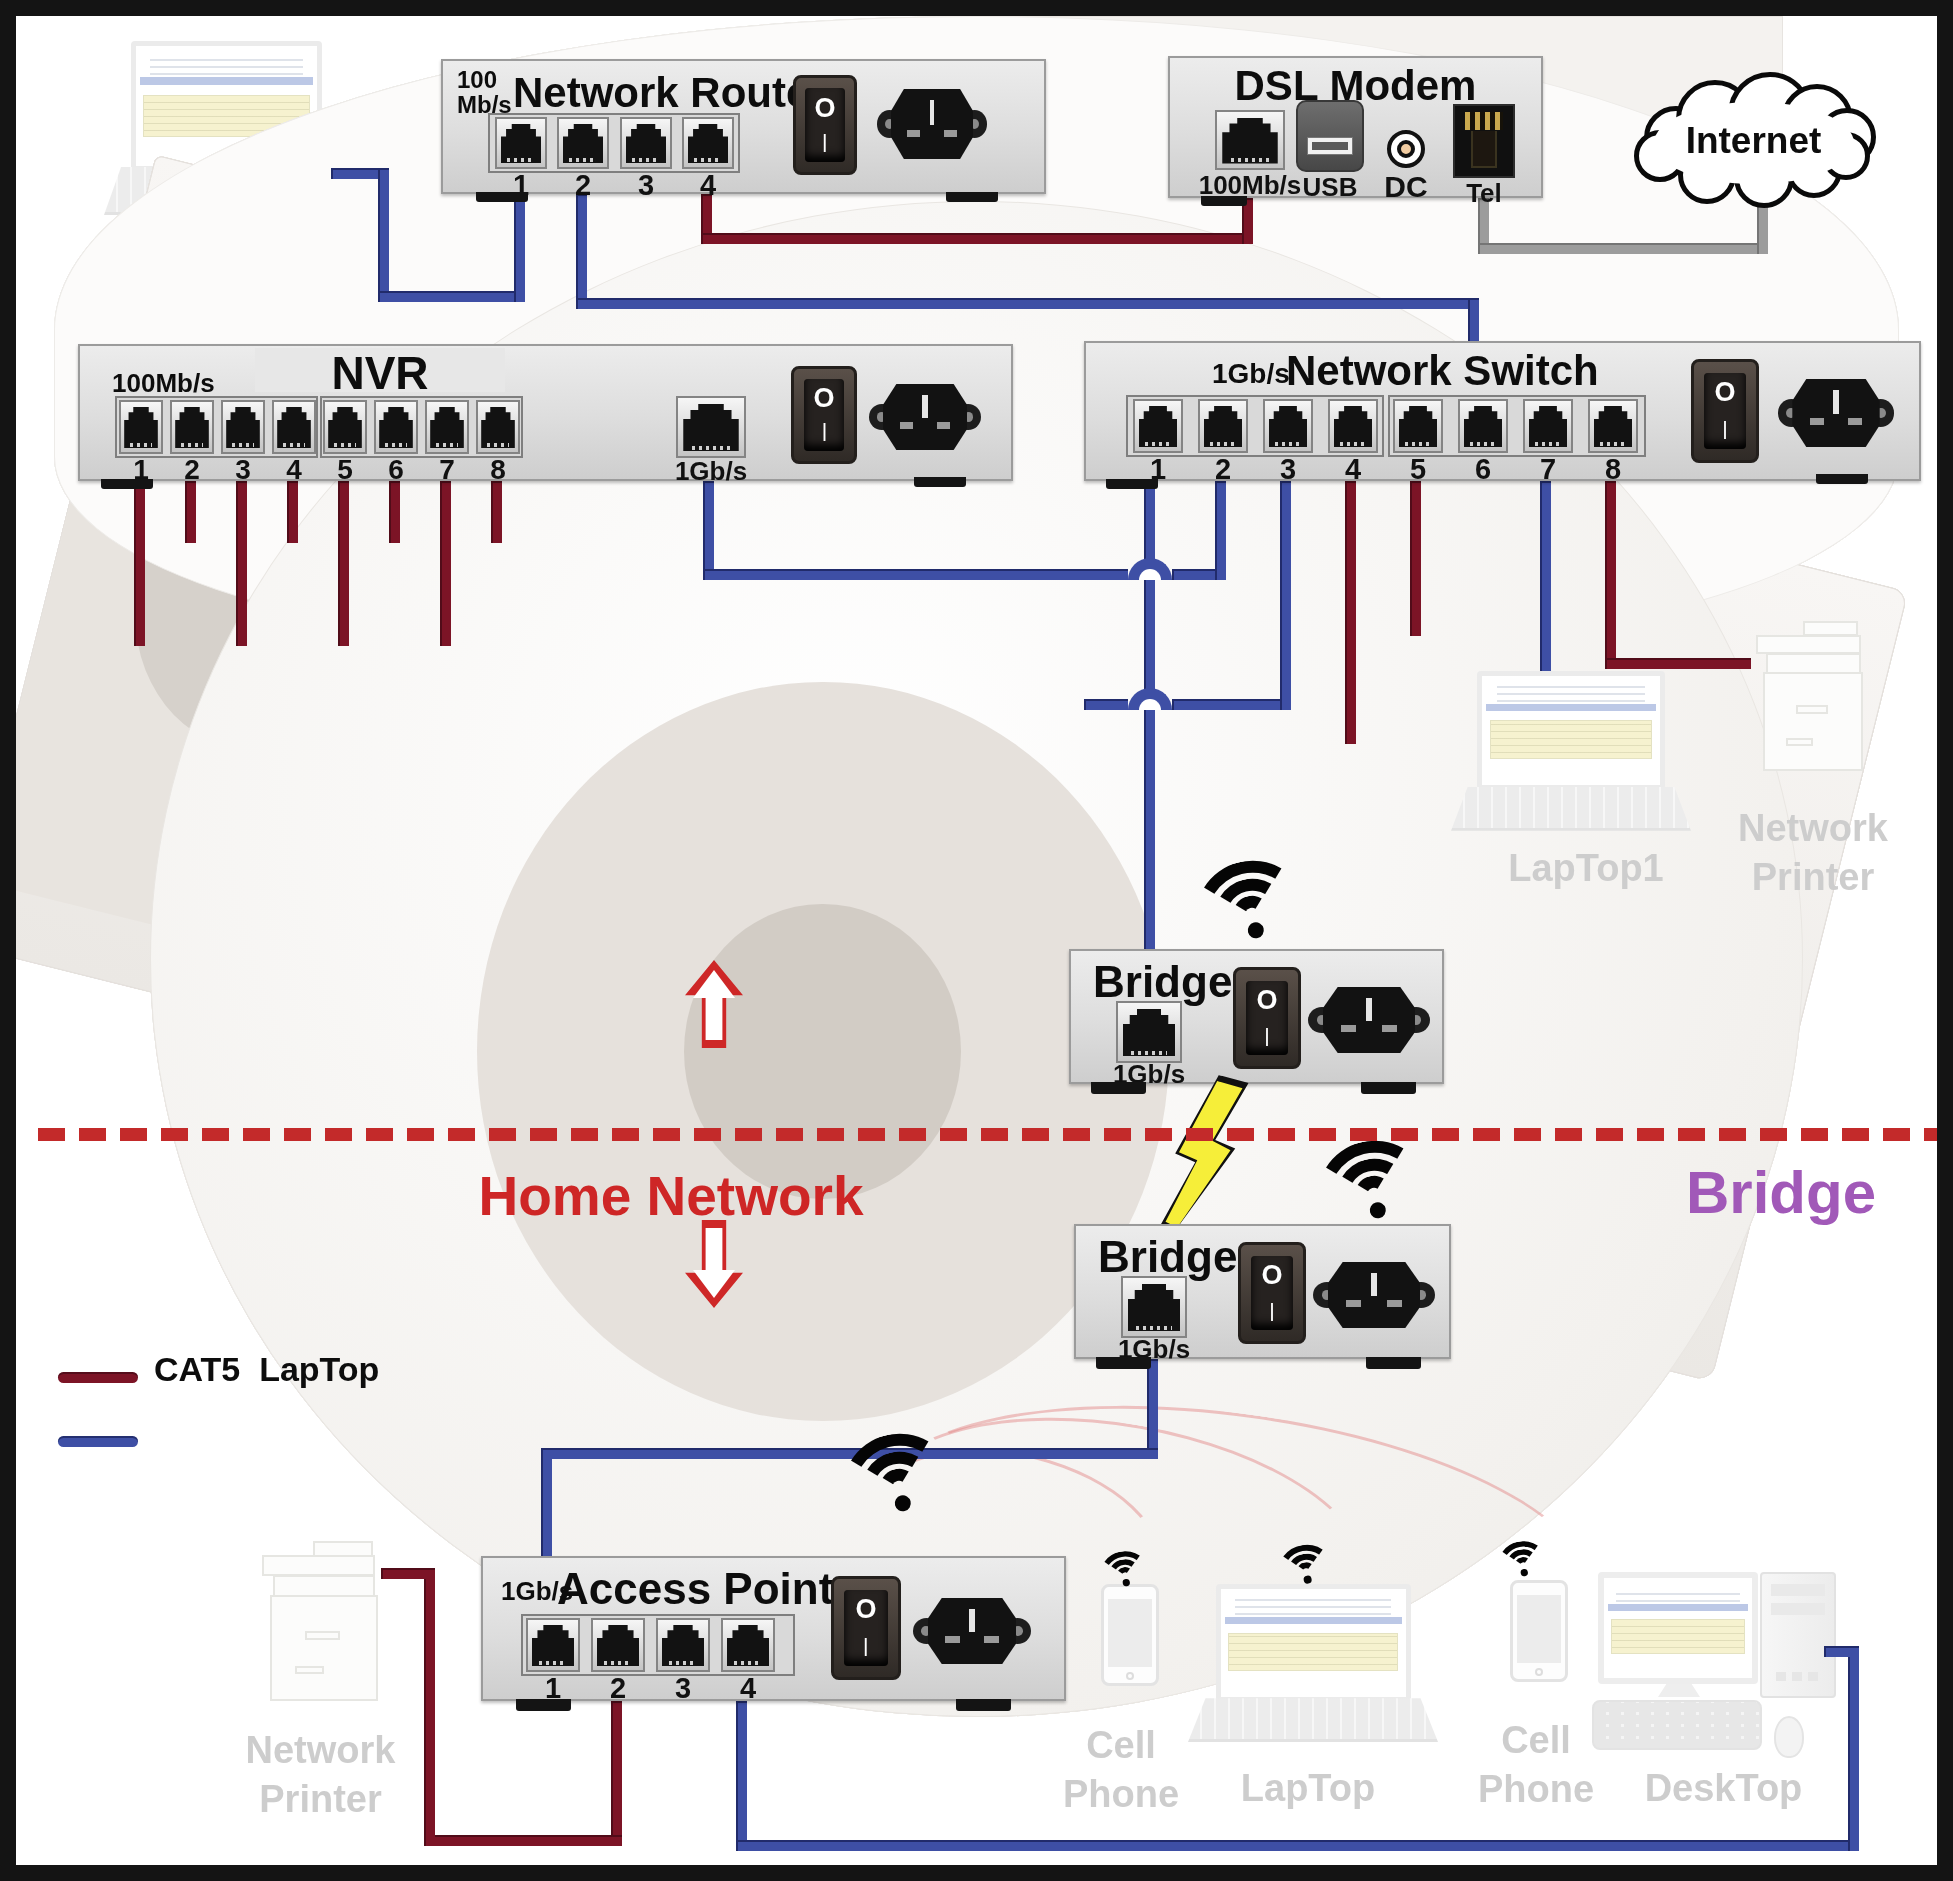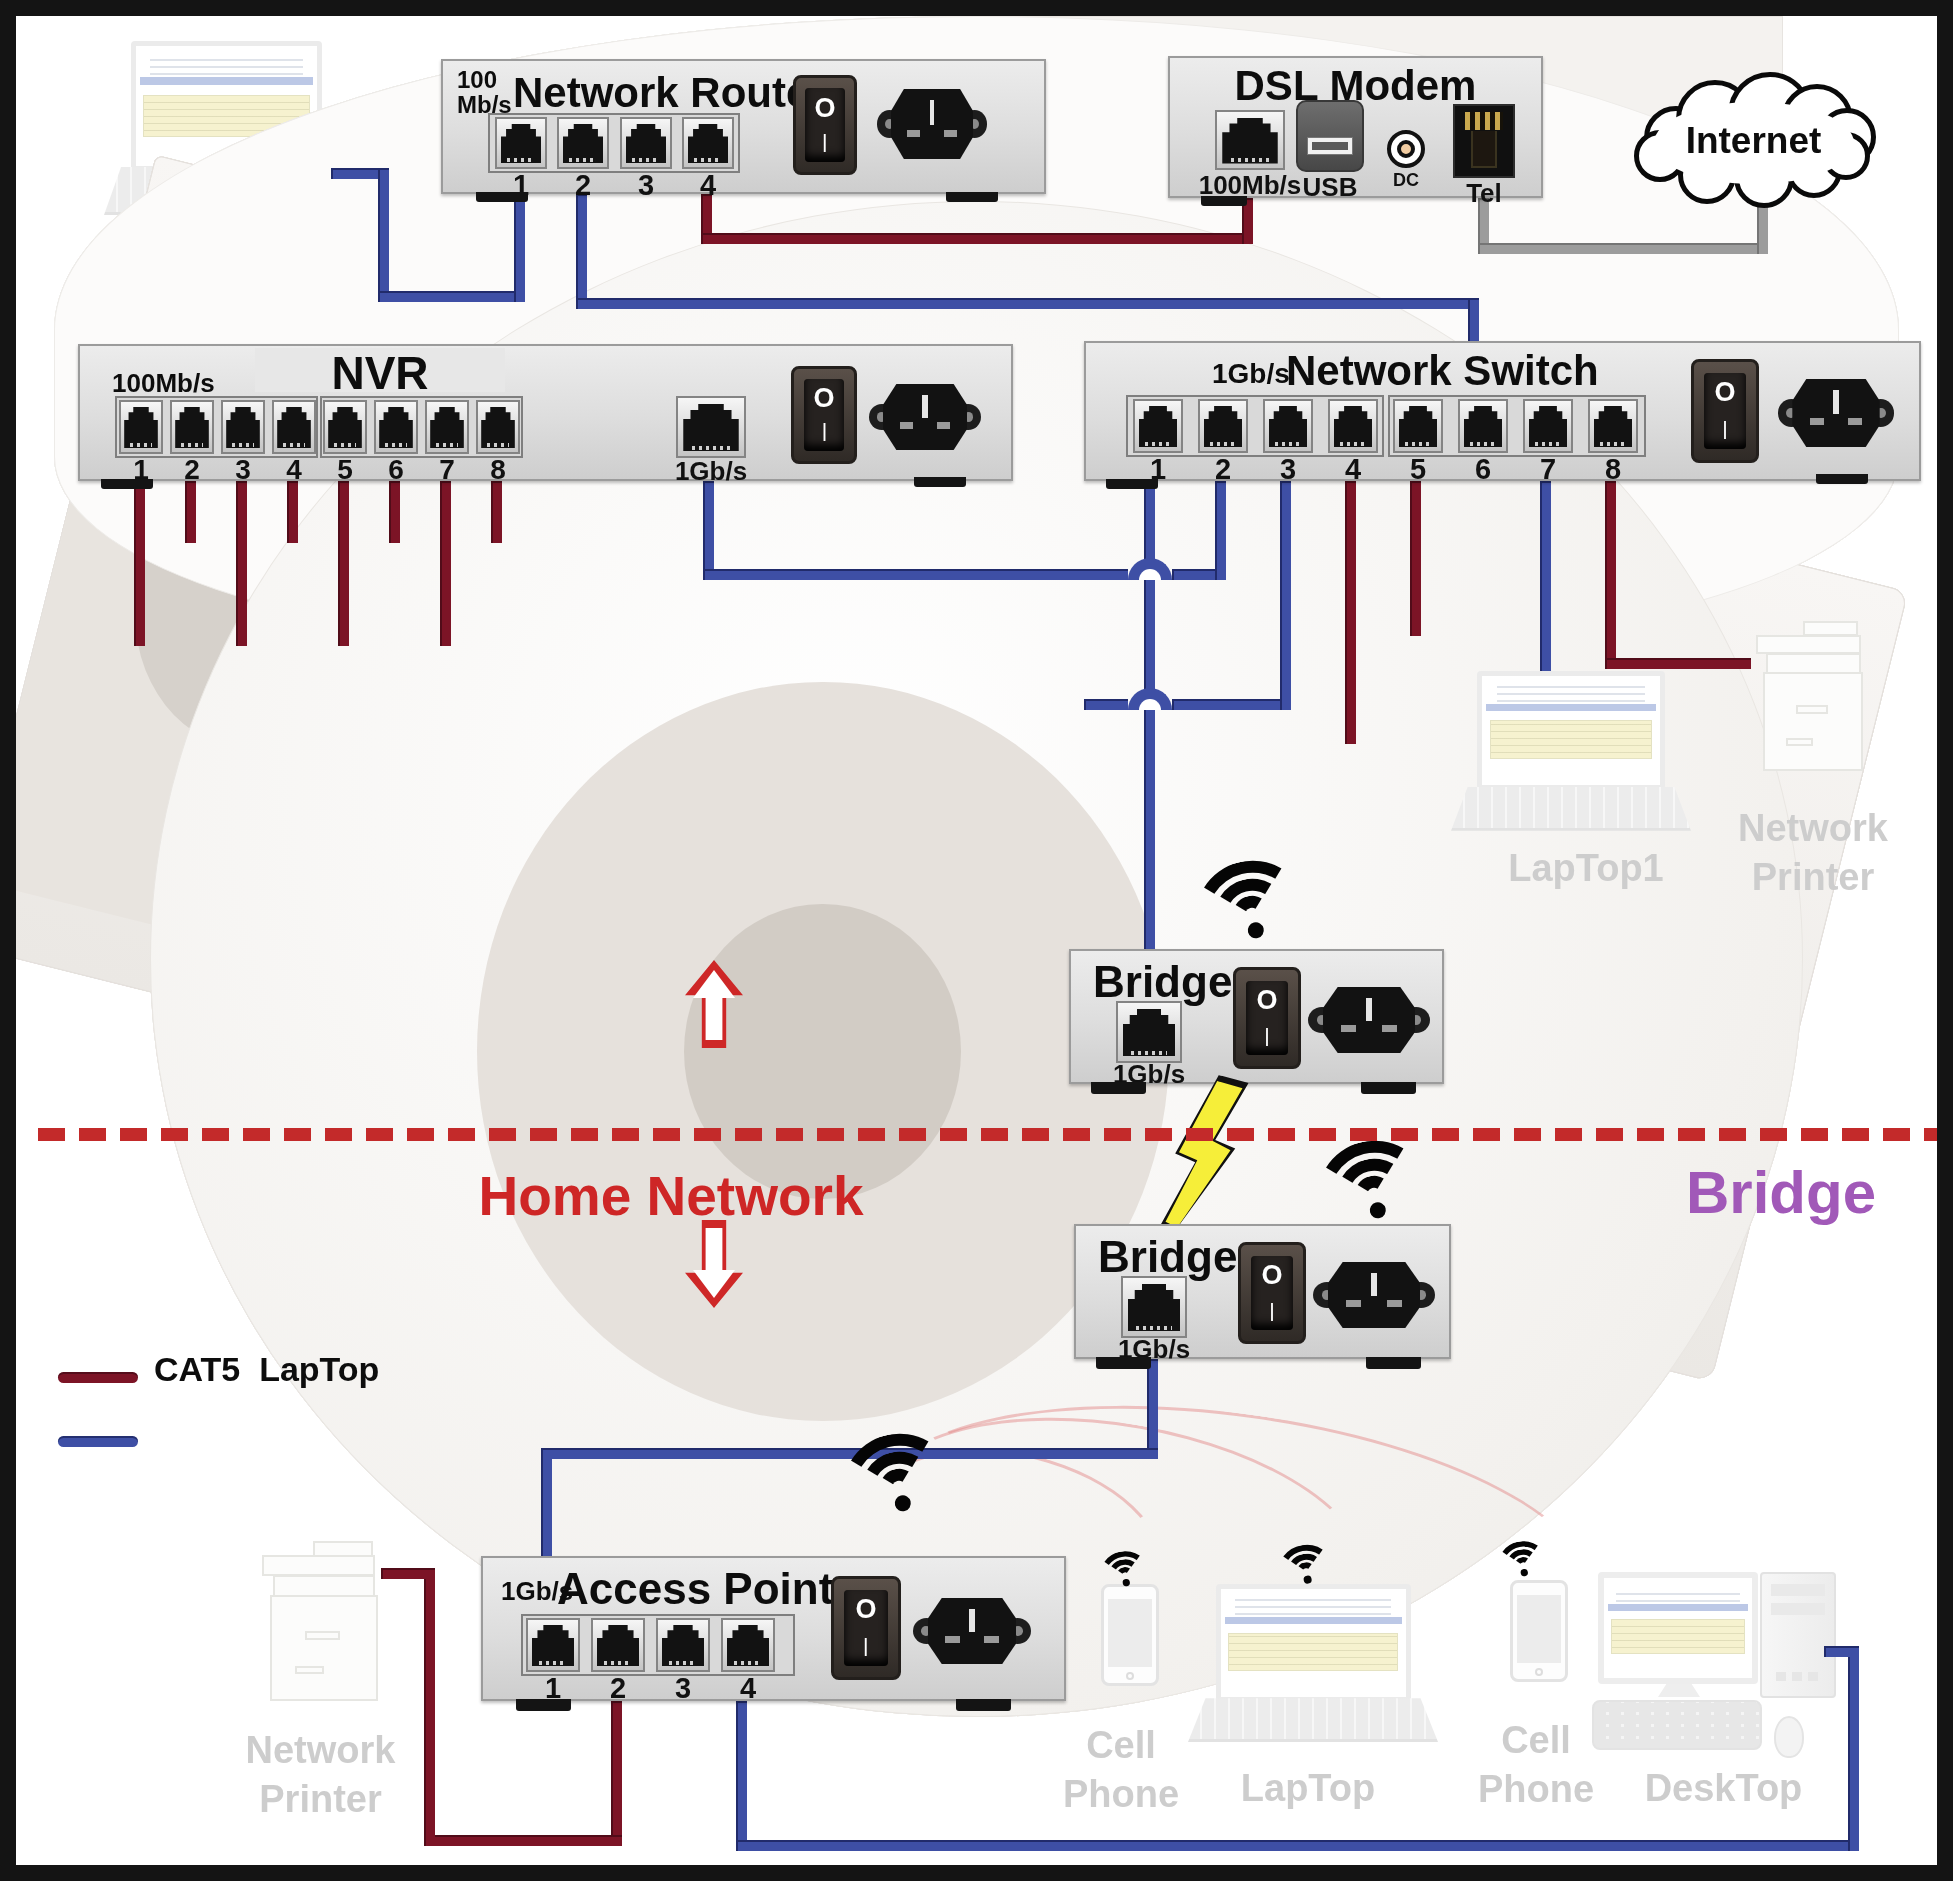--- a/index.html
+++ b/index.html
@@ -388,21 +388,21 @@
         <i></i>
       </div>
     <b class="pnum" style="left:18px;top:112px;width:124px;font-size:26px;">100Mb/s</b>
     <div class="usb" style="left:126px;top:42px;width:68px;height:72px;">
         <div class="usb-slot"></div>
       </div>
     <b class="pnum" style="left:128px;top:114px;width:64px;font-size:26px;">USB</b>
     <div class="dc" style="left:217px;top:72px;width:38px;height:38px;">
         <i></i>
       </div>
-    <b class="pnum" style="left:207px;top:112px;width:58px;font-size:18px;">DC</b>
+    <b class="pnum" style="left:207px;top:112px;width:58px;font-size:30px;">DC</b>
     <div class="tel" style="left:283px;top:46px;width:62px;height:74px;">
         <i class="tel-c"></i>
         <i class="tel-t"></i>
       </div>
     <b class="pnum" style="left:282px;top:120px;width:64px;font-size:26px;">Tel</b>
   </div>
   <i class="foot" style="left:1185px;top:180px;width:46px;height:10px;"></i>
 
   <div style="position:absolute;left:1610px;top:52px;width:255px;height:142px;">
     <i class="cpuff" style="left:18px;top:38px;width:64px;height:64px;"></i>

